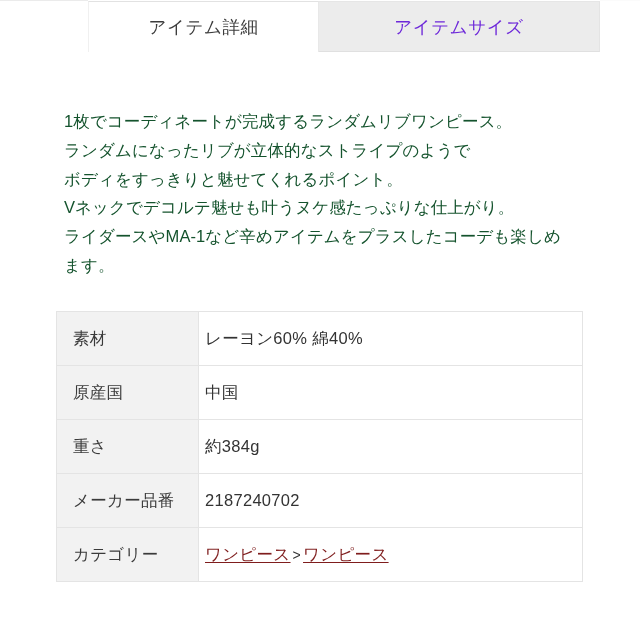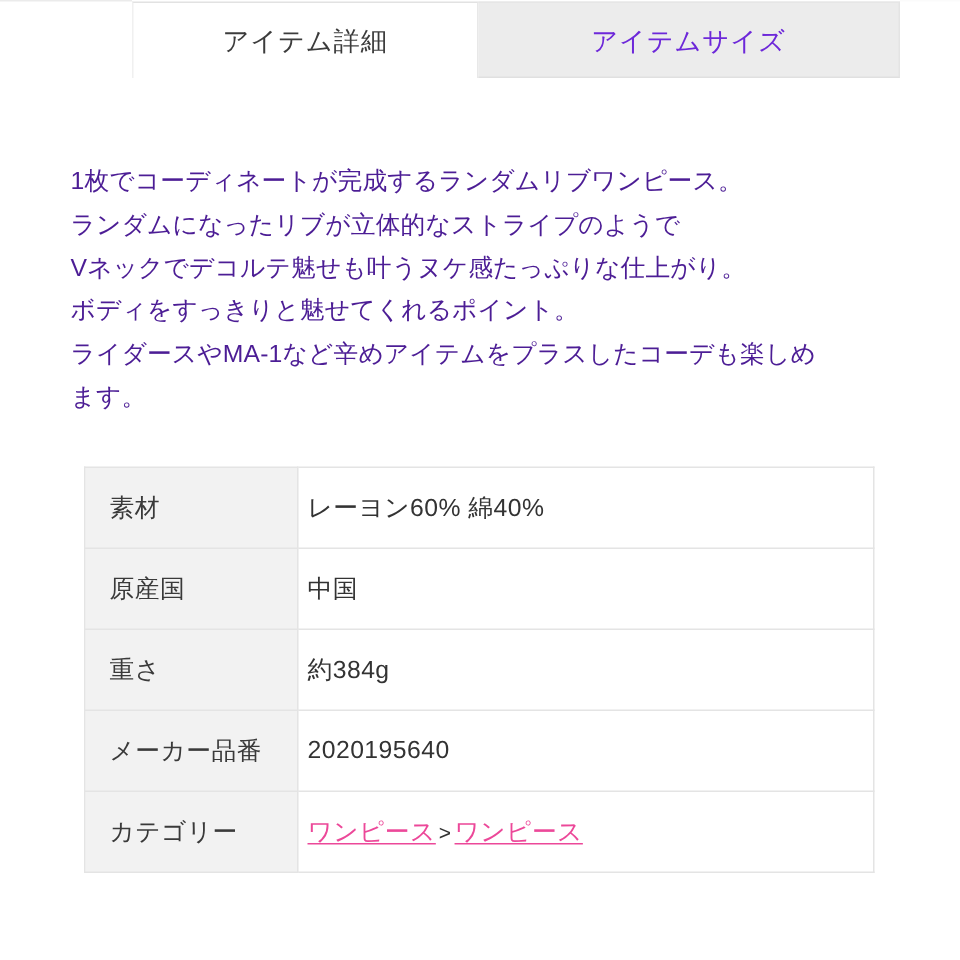--- a/index.html
+++ b/index.html
@@ -69,26 +69,26 @@
     left: 600px;
     top: 0;
     width: 40px;
     height: 1px;
     background: #fbfbfb;
   }
 
   
   .description {
     position: absolute;
-    left: 47px;
+    left: 64px;
     top: 107px;
     width: 560px;
     font-size: 16.5px;
     line-height: 28.8px;
-    color: #4c1d95;
+    color: #14532d;
     letter-spacing: 0.1px;
   }
   .description .dline {
     display: block;
     white-space: nowrap;
   }
 
   
   .info-table {
     position: absolute;
@@ -116,21 +116,21 @@
   .info-table th {
     width: 142px;
     background: #f2f2f2;
     color: #3a3a3a;
   }
   .info-table td {
     background: #ffffff;
     padding-left: 6px;
   }
   .cell-link {
-    color: #ec4899;
+    color: #7f1d1d;
     text-decoration: underline;
     text-underline-offset: 2px;
     cursor: pointer;
   }
   .cat-sep {
     padding: 0 2px;
     font-size: 14px;
     color: #333333;
   }
 </style>
@@ -144,42 +144,42 @@
     <span>アイテム詳細</span>
   </div>
   <div class="tab tab-inactive">
     <span>アイテムサイズ</span>
   </div>
 </div>
 
 <div class="description">
   <span class="dline">1枚でコーディネートが完成するランダムリブワンピース。</span>
   <span class="dline">ランダムになったリブが立体的なストライプのようで</span>
+  <span class="dline">ボディをすっきりと魅せてくれるポイント。</span>
   <span class="dline">Vネックでデコルテ魅せも叶うヌケ感たっぷりな仕上がり。</span>
-  <span class="dline">ボディをすっきりと魅せてくれるポイント。</span>
   <span class="dline">ライダースやMA-1など辛めアイテムをプラスしたコーデも楽しめ</span>
   <span class="dline">ます。</span>
 </div>
 
 <table class="info-table">
   <tbody>
     <tr>
       <th>素材</th>
       <td>レーヨン60% 綿40%</td>
     </tr>
     <tr>
       <th>原産国</th>
       <td>中国</td>
     </tr>
     <tr>
       <th>重さ</th>
       <td>約384g</td>
     </tr>
     <tr>
       <th>メーカー品番</th>
-      <td>2020195640</td>
+      <td>2187240702</td>
     </tr>
     <tr>
       <th>カテゴリー</th>
       <td><a class="cell-link">ワンピース</a><span class="cat-sep">&gt;</span><a class="cell-link">ワンピース</a></td>
     </tr>
   </tbody>
 </table>
 
 </body></html>

